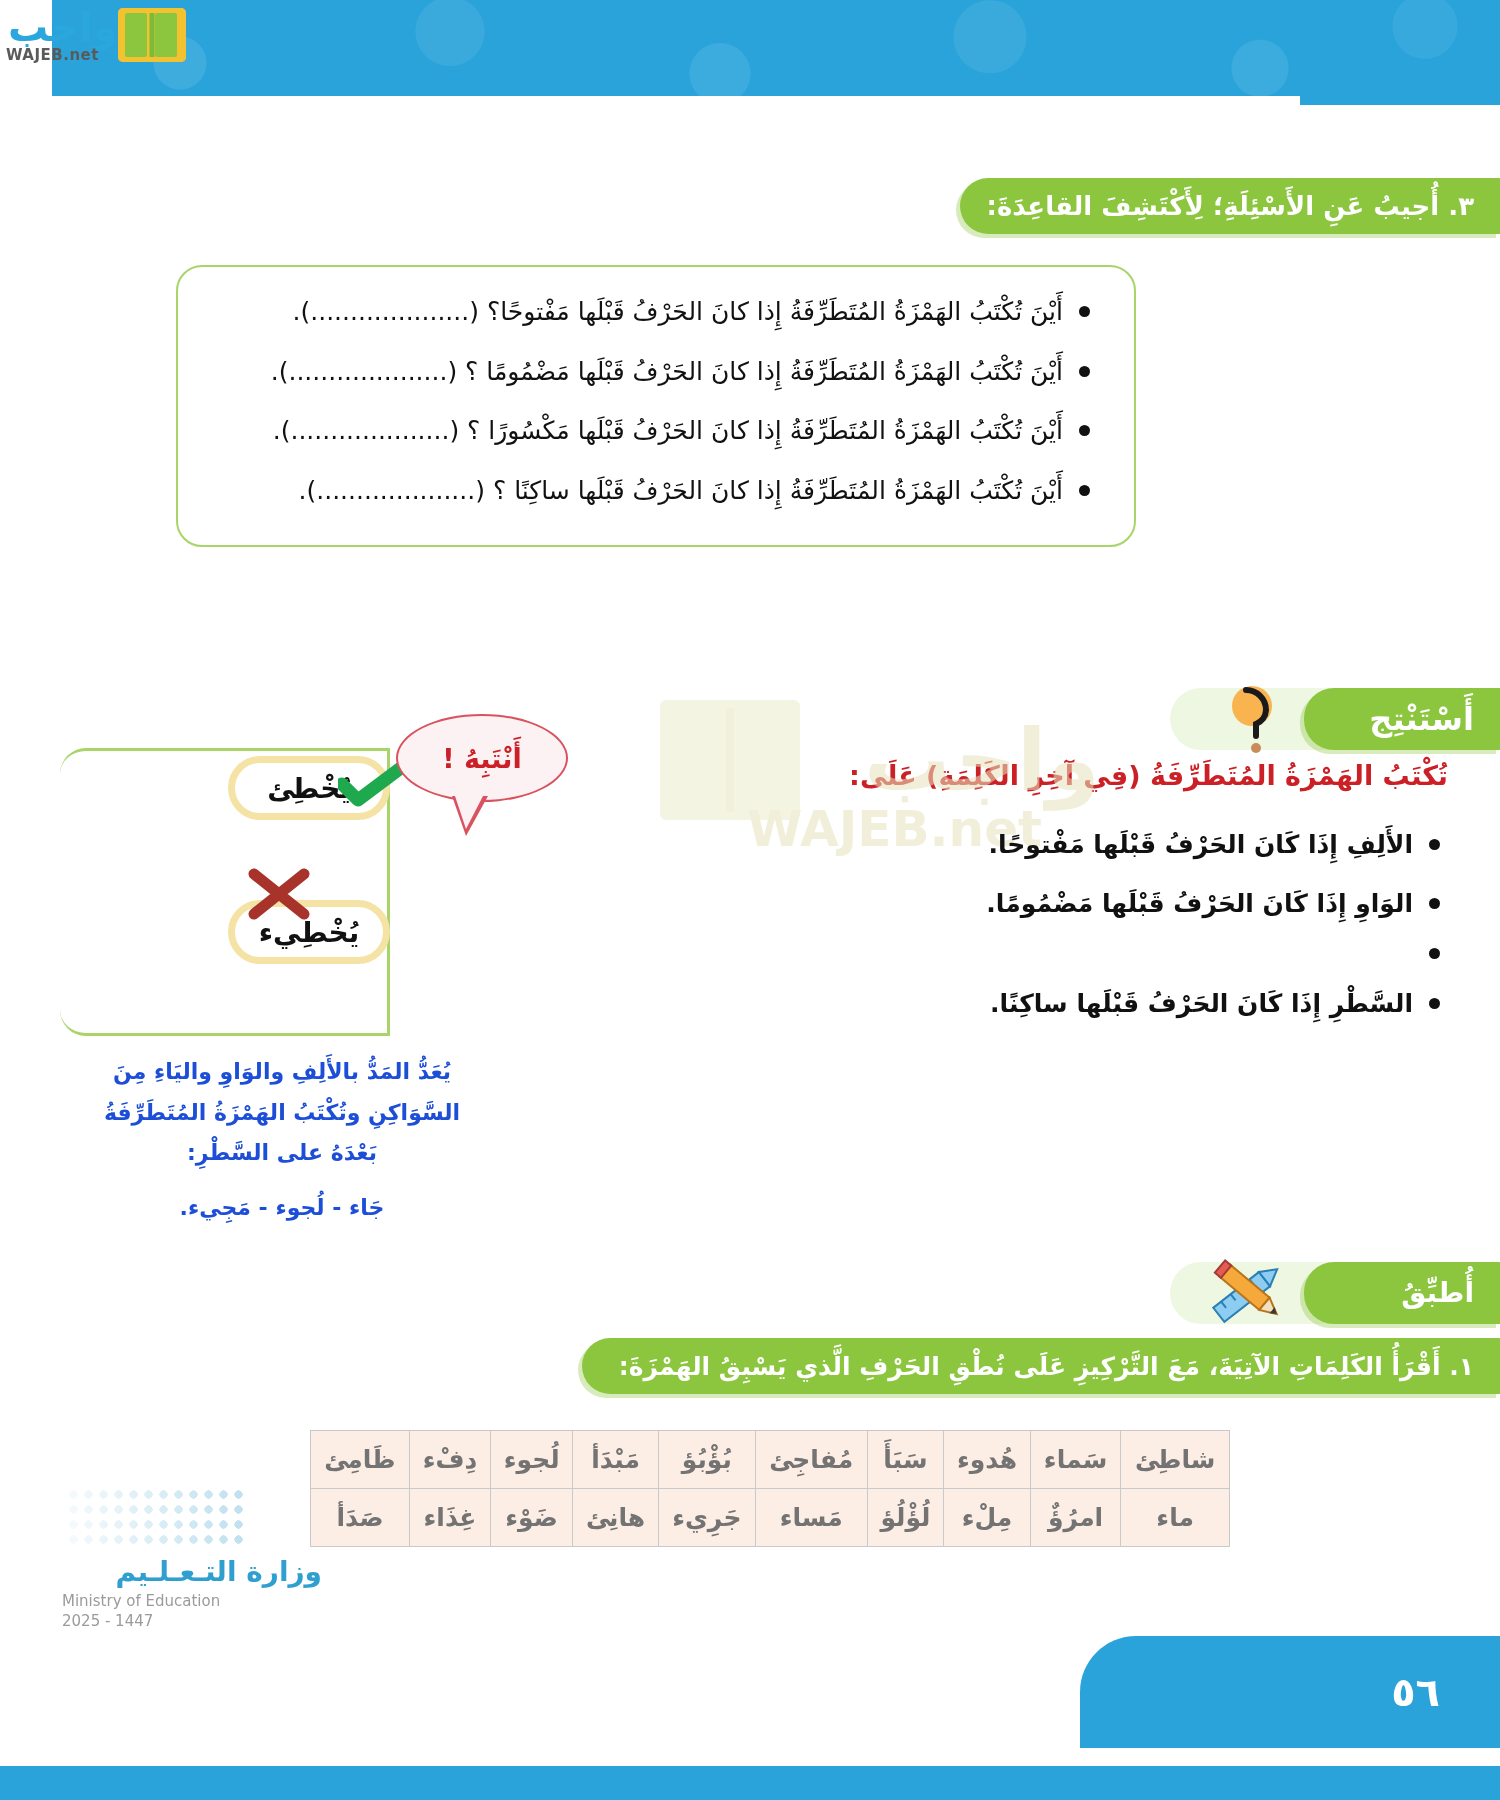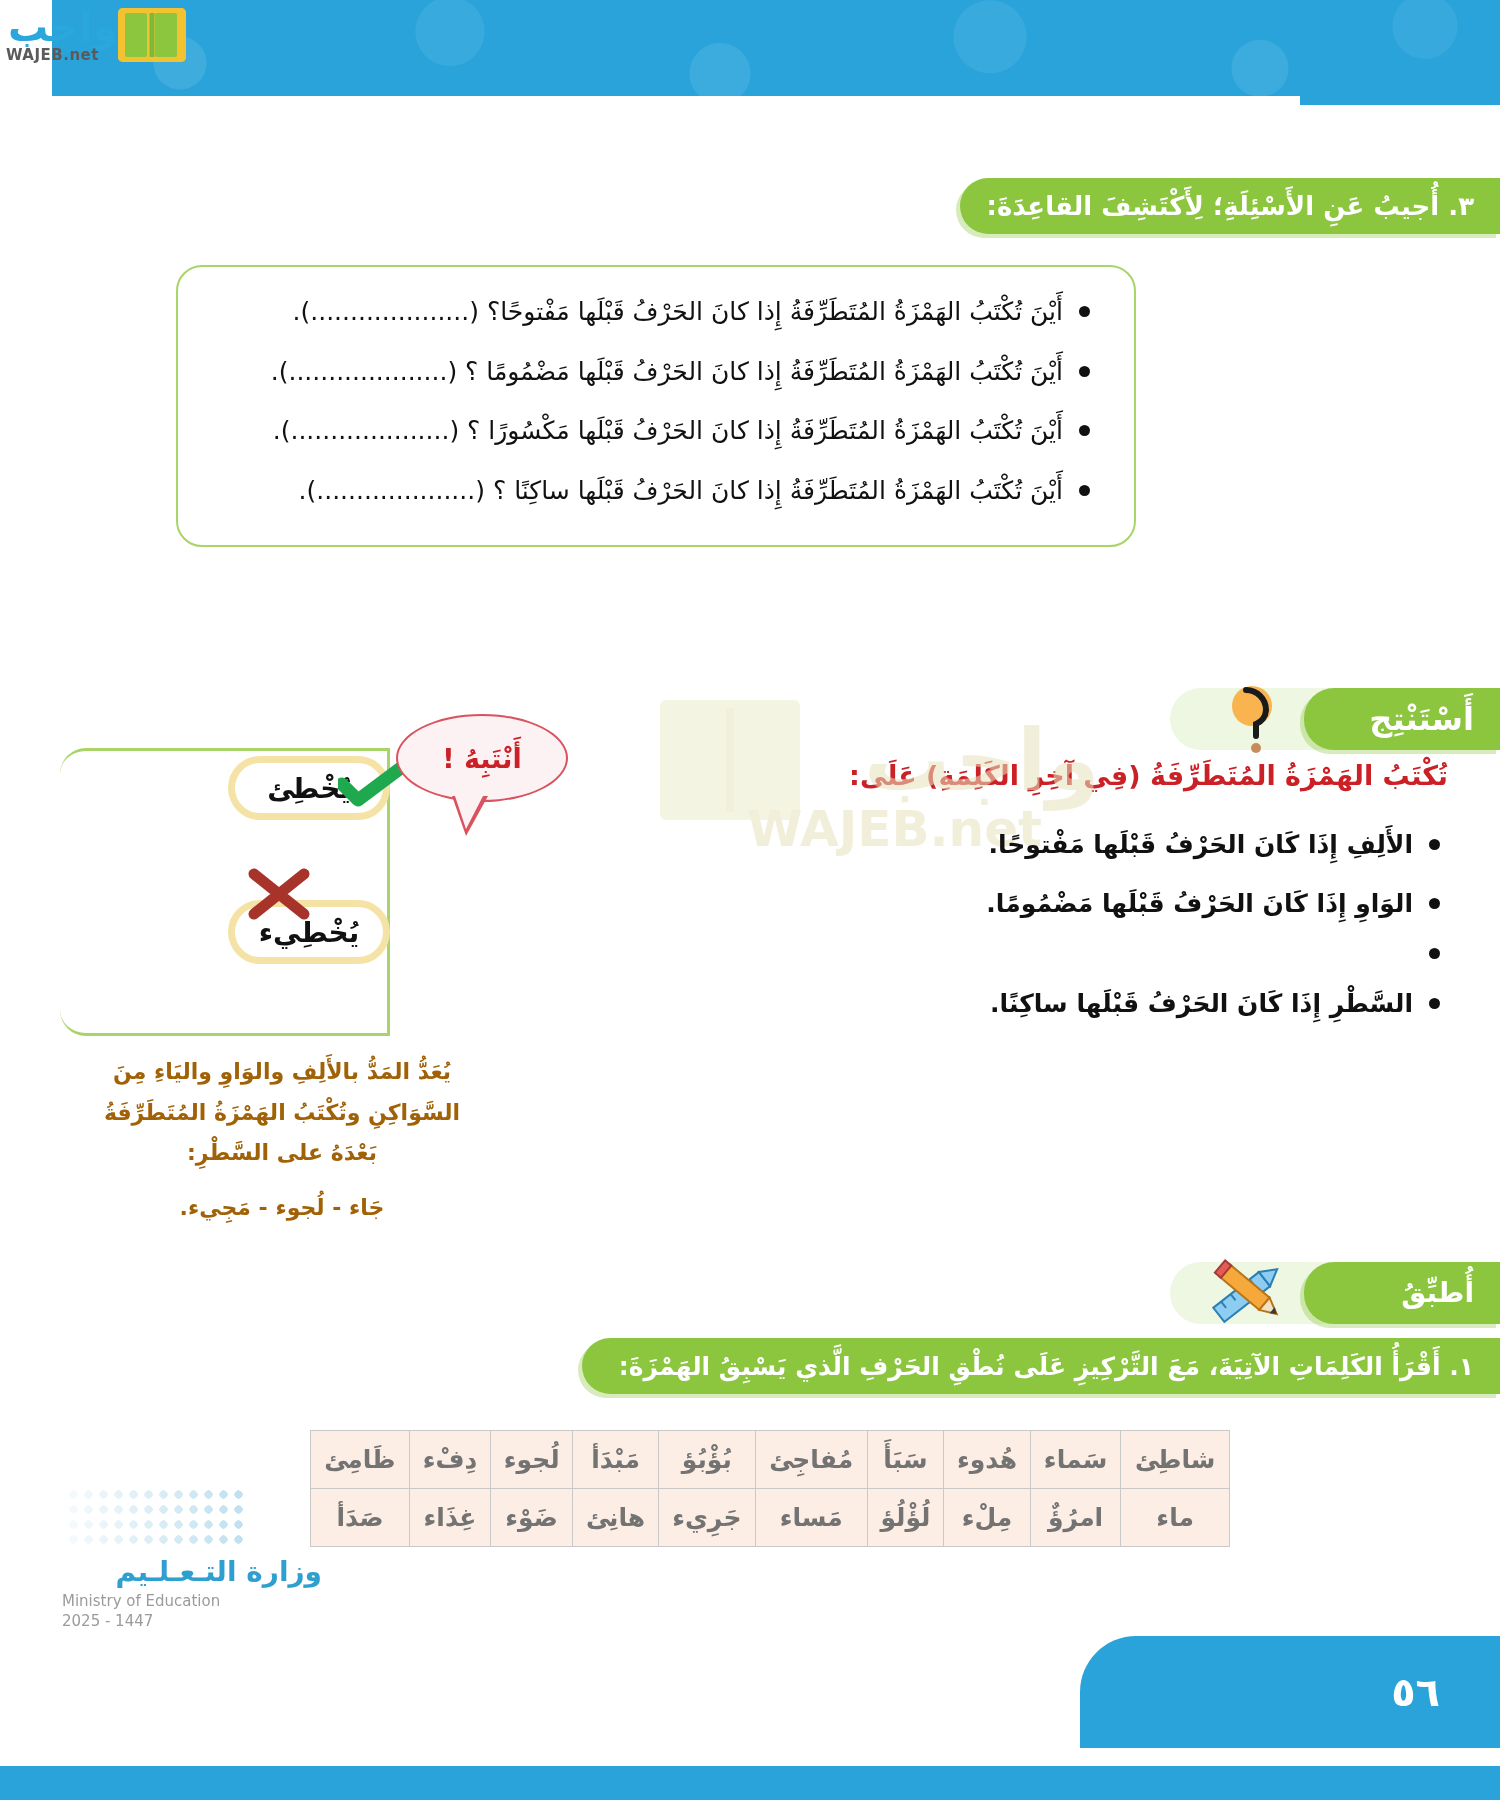--- a/index.html
+++ b/index.html
@@ -157,21 +157,21 @@
     border-top:40px solid #d9535f;
   }
   .bubble-tail:after{
     content:""; position:absolute; left:-11px; top:-40px;
     border-left:11px solid transparent; border-right:17px solid transparent;
     border-top:33px solid #fdf2f3;
   }
 
   .note-lines{
     position:absolute; left:72px; top:1052px; width:420px;
-    text-align:center; color:#a16207; font-size:22px; line-height:1.85; font-weight:bold;
+    text-align:center; color:#1d4ed8; font-size:22px; line-height:1.85; font-weight:bold;
   }
   .note-lines div{ white-space:nowrap; }
   .note-ex{ margin-top:14px; }
 
   
   .pencil-wrap{ position:absolute; width:84px; height:74px; }
 
   
   .wtable{
     position:absolute; border-collapse:collapse; direction:rtl;

